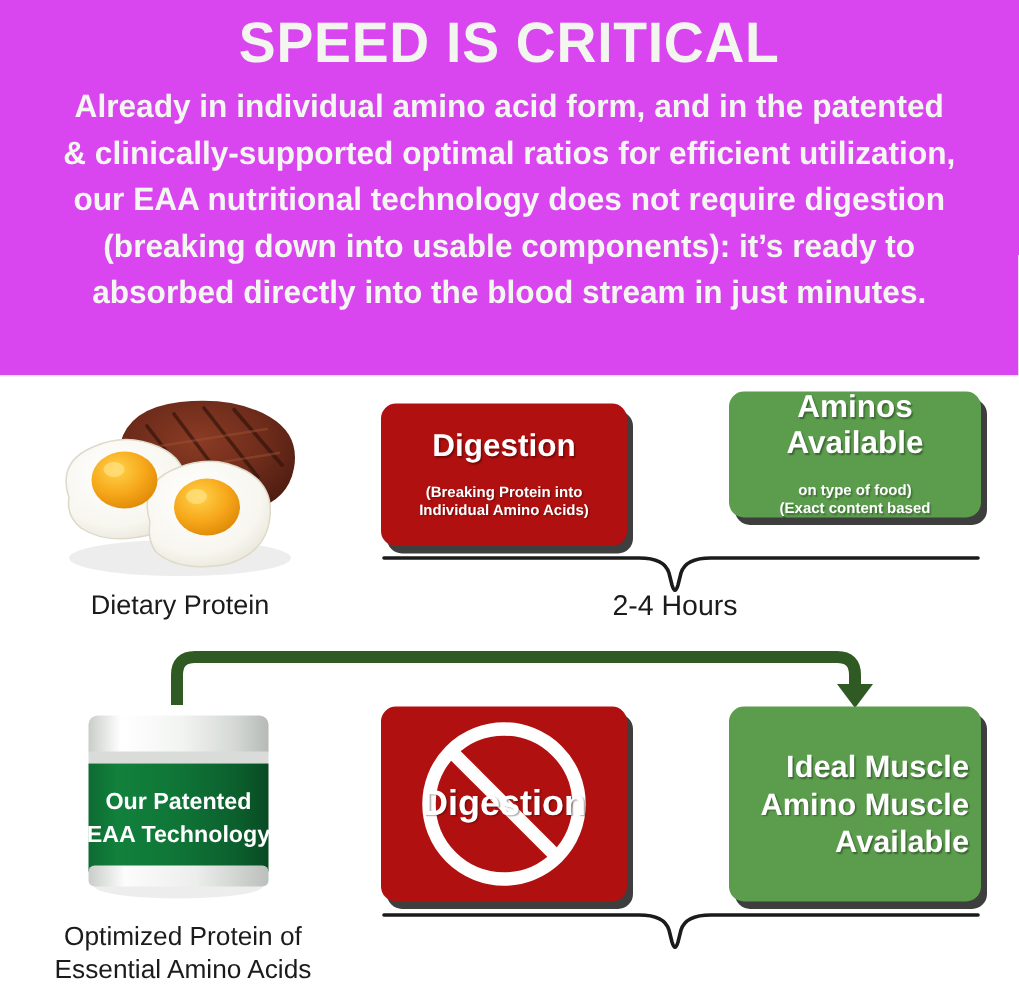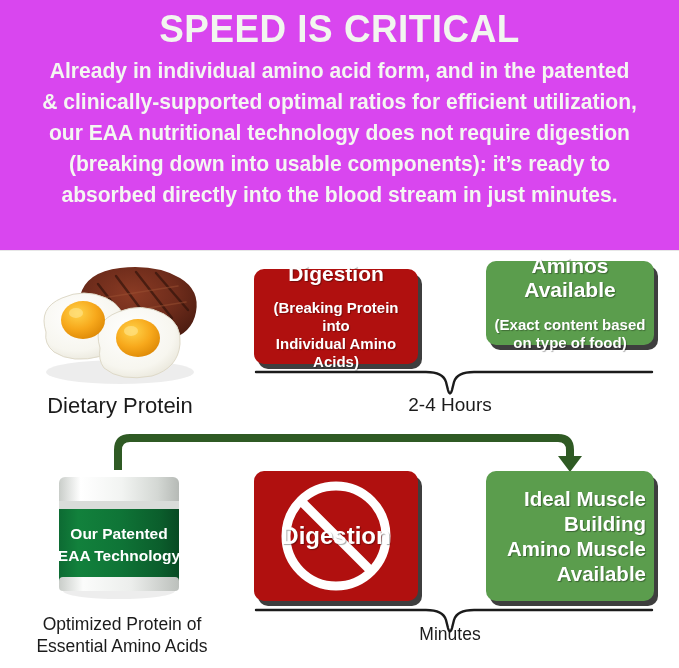--- a/index.html
+++ b/index.html
@@ -77,21 +77,21 @@
   .flow-box.red  { background: #b0100f; }
   .flow-box.green{ background: #5b9d4d; }
 
   .box-title {
     font-size: 21px;
     font-weight: bold;
     line-height: 1.12;
     text-shadow: 1px 1px 1px rgba(0,0,0,0.35);
   }
   .box-sub {
-    font-size: 15px;
+    font-size: 10px;
     font-weight: bold;
     line-height: 1.2;
     margin-top: 14px;
     text-shadow: 1px 1px 1px rgba(0,0,0,0.3);
   }
   .box-title-lg {
     font-size: 20.5px;
     font-weight: bold;
     line-height: 1.22;
     text-shadow: 1px 1px 1px rgba(0,0,0,0.35);
@@ -116,21 +116,21 @@
   #box-digestion-no .box-title {
     position: relative;
     z-index: 2;
     font-size: 24px;
   }
 
   
   .caption {
     position: absolute;
     color: #1b1b1b;
-    font-size: 22px;
+    font-size: 18px;
     font-weight: normal;
     text-align: center;
     line-height: 1.28;
     font-family: "Liberation Sans", sans-serif;
   }
   #cap-dietary-protein { left: 10px;  top: 142px; width: 220px; }
   #cap-hours          { left: 370px; top: 143px; width: 160px; font-size: 19px; }
   #cap-minutes        { left: 370px; top: 373px; width: 160px; font-size: 17.5px; }
   #cap-optimized      { left: 8px;   top: 363px; width: 228px; font-size: 17.5px; }
 
@@ -270,22 +270,22 @@
     <div class="box-sub">
       <div>(Breaking Protein into</div>
       <div>Individual Amino Acids)</div>
     </div>
   </div>
 
   <div class="flow-box green" id="box-aminos-avail">
     <div class="box-title">Aminos</div>
     <div class="box-title">Available</div>
     <div class="box-sub">
+      <div>on type of food)</div>
       <div>(Exact content based</div>
-      <div>on type of food)</div>
     </div>
   </div>
 
   <div class="caption" id="cap-dietary-protein">Dietary Protein</div>
   <div class="caption" id="cap-hours">2-4 Hours</div>
 
   <svg id="tub" viewBox="0 0 148 148" xmlns="http://www.w3.org/2000/svg">
     <defs>
       <linearGradient id="lidG" x1="0" y1="0" x2="1" y2="0">
         <stop offset="0%" stop-color="#c9cdc9"></stop>
@@ -325,24 +325,22 @@
   <div class="flow-box red" id="box-digestion-no">
     <svg id="no-sign" viewBox="0 0 116 116" xmlns="http://www.w3.org/2000/svg">
       <circle cx="58" cy="58" r="50" fill="none" stroke="#ffffff" stroke-width="9"></circle>
       <line x1="23" y1="23" x2="93" y2="93" stroke="#ffffff" stroke-width="9" stroke-linecap="butt"></line>
     </svg>
     <div class="box-title">Digestion</div>
   </div>
 
   <div class="flow-box green" id="box-ideal-ratio">
     <div class="box-title-lg">Ideal Muscle</div>
-    <div class="box-title-lg">Building</div>
     <div class="box-title-lg">Amino Muscle</div>
     <div class="box-title-lg">Available</div>
   </div>
 
   <div class="caption" id="cap-optimized">
     <div>Optimized Protein of</div>
     <div>Essential Amino Acids</div>
   </div>
-  <div class="caption" id="cap-minutes">Minutes</div>
 
 </div>
 
 </body></html>

